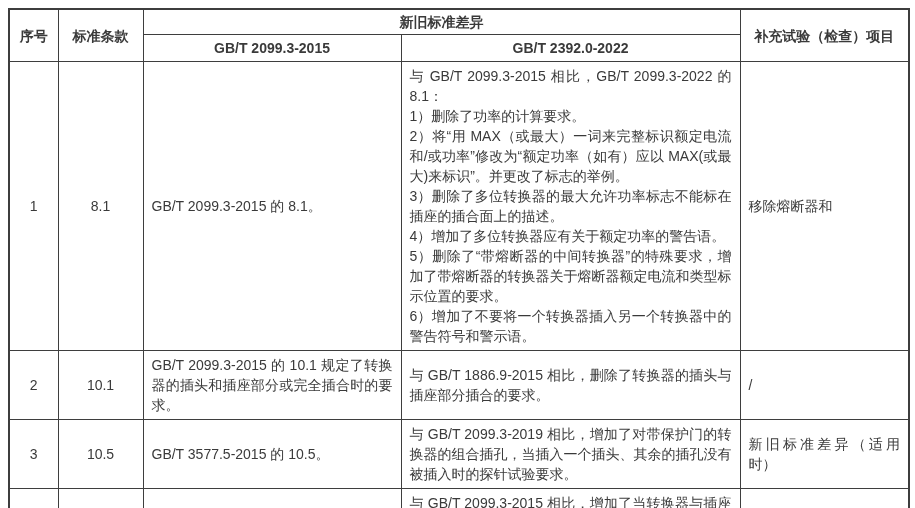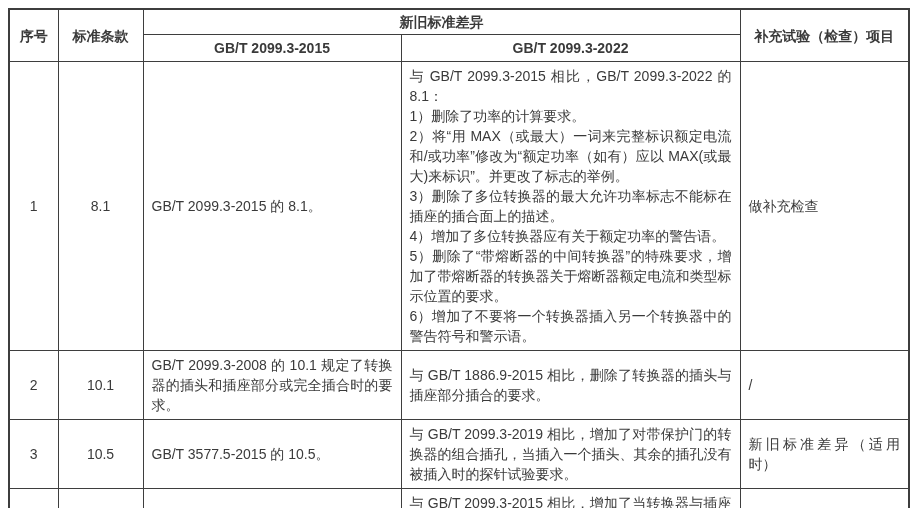--- a/index.html
+++ b/index.html
@@ -71,41 +71,41 @@
   </colgroup>
   <thead>
     <tr class="hdr-top">
       <th rowspan="2">序号</th>
       <th rowspan="2">标准条款</th>
       <th colspan="2">新旧标准差异</th>
       <th rowspan="2">补充试验（检查）项目</th>
     </tr>
     <tr class="hdr-sub">
       <th>GB/T 2099.3-2015</th>
-      <th>GB/T 2099.3-2022</th>
+      <th>GB/T 2392.0-2022</th>
     </tr>
   </thead>
   <tbody>
     <tr class="row-1">
       <td class="cell-center">1</td>
       <td class="cell-center">8.1</td>
       <td class="cell-text">GB/T 2099.3-2015 的 8.1。</td>
       <td class="cell-multi">与 GB/T 2099.3-2015 相比，GB/T 2099.3-2022 的 8.1：
 1）删除了功率的计算要求。
 2）将“用 MAX（或最大）一词来完整标识额定电流和/或功率”修改为“额定功率（如有）应以 MAX(或最大)来标识”。并更改了标志的举例。
 3）删除了多位转换器的最大允许功率标志不能标在插座的插合面上的描述。
 4）增加了多位转换器应有关于额定功率的警告语。
 5）删除了“带熔断器的中间转换器”的特殊要求，增加了带熔断器的转换器关于熔断器额定电流和类型标示位置的要求。
 6）增加了不要将一个转换器插入另一个转换器中的警告符号和警示语。</td>
-      <td class="cell-text">做补充检查</td>
+      <td class="cell-text">移除熔断器和</td>
     </tr>
     <tr class="row-2">
       <td class="cell-center">2</td>
       <td class="cell-center">10.1</td>
-      <td class="cell-text">GB/T 2099.3-2008 的 10.1 规定了转换器的插头和插座部分或完全插合时的要求。</td>
+      <td class="cell-text">GB/T 2099.3-2015 的 10.1 规定了转换器的插头和插座部分或完全插合时的要求。</td>
       <td class="cell-text">与 GB/T 1886.9-2015 相比，删除了转换器的插头与插座部分插合的要求。</td>
       <td class="cell-text">/</td>
     </tr>
     <tr class="row-3">
       <td class="cell-center">3</td>
       <td class="cell-center">10.5</td>
       <td class="cell-text">GB/T 3577.5-2015 的 10.5。</td>
       <td class="cell-text">与 GB/T 2099.3-2019 相比，增加了对带保护门的转换器的组合插孔，当插入一个插头、其余的插孔没有被插入时的探针试验要求。</td>
       <td class="cell-text">新旧标准差异（适用时）</td>
     </tr>

